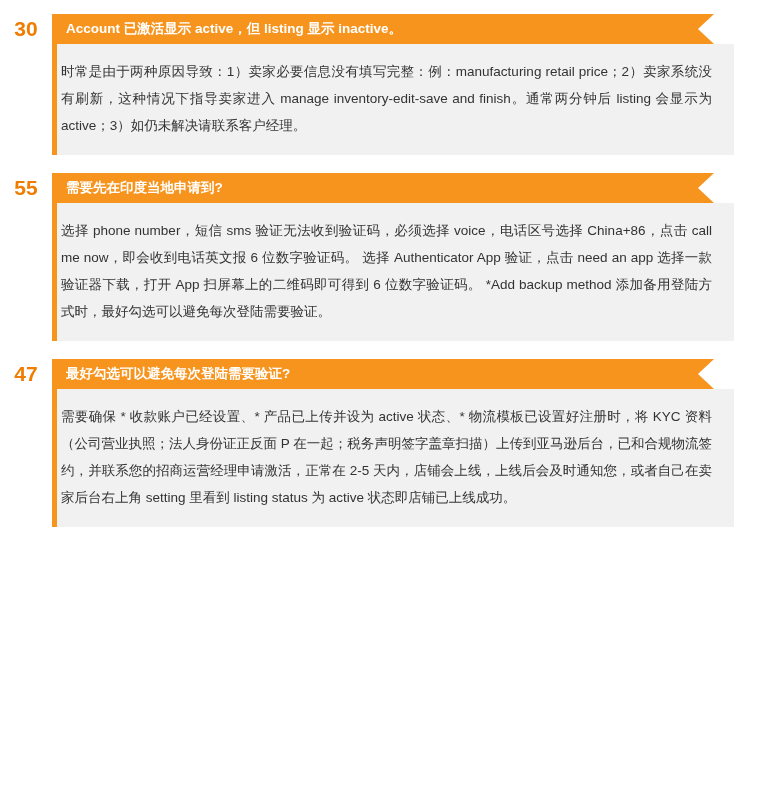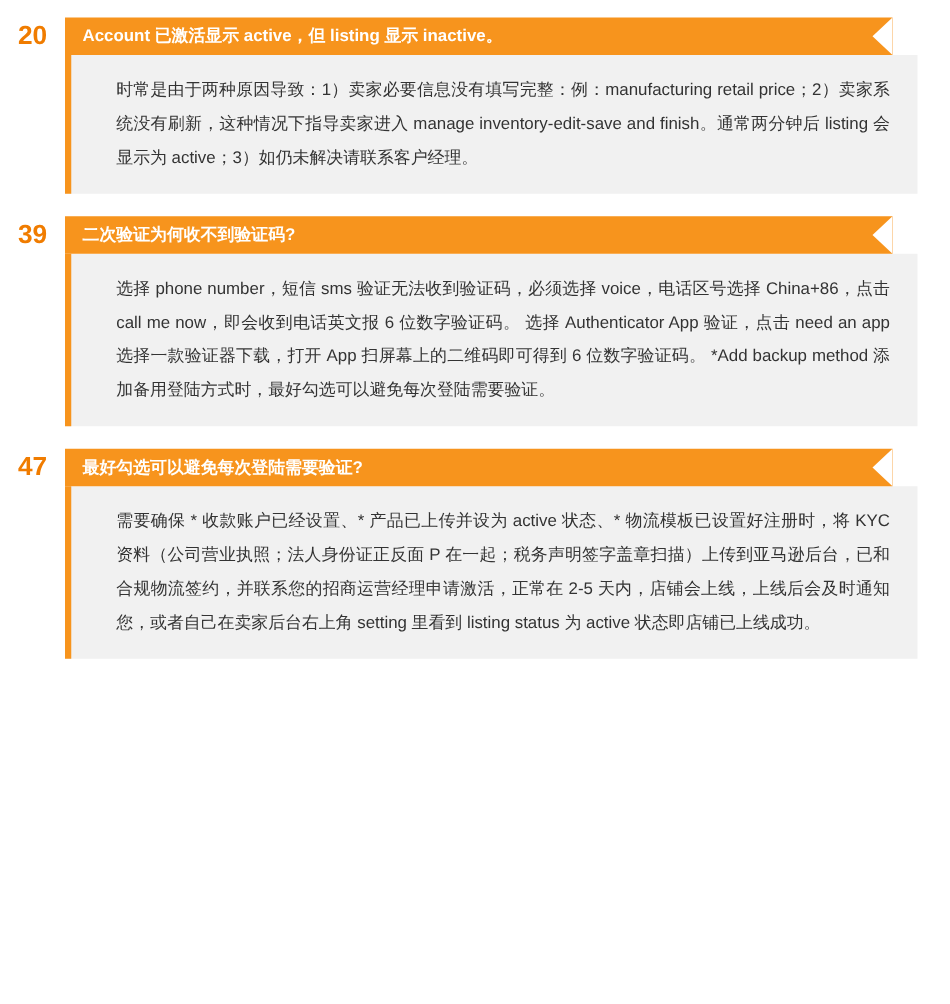--- a/index.html
+++ b/index.html
@@ -70,21 +70,21 @@
     margin-top: 0;
   }
   .faq-gutter {
     width: 52px;
     min-width: 52px;
   }
   .faq-body {
     flex: 1;
     background: #f1f1f1;
     border-left: 5px solid #f7941d;
-    padding: 14px 22px 16px 36px;
+    padding: 14px 22px 16px 4px;
     font-size: 13.5px;
     line-height: 2.0;
     color: #333333;
     text-align: justify;
     text-justify: inter-ideograph;
     box-sizing: border-box;
     margin-right: 8px;
   }
   .faq-body p {
     margin: 0;
@@ -92,38 +92,38 @@
   .top-pad { height: 14px; }
 </style>
 </head>
 <body>
 
 <div class="page">
   <div class="top-pad"></div>
 
   <div class="faq-item">
     <div class="faq-head">
-      <div class="faq-num">20</div>
+      <div class="faq-num">30</div>
       <div class="faq-q">Account 已激活显示 active，但 listing 显示 inactive。</div>
     </div>
     <div class="faq-body-wrap">
       <div class="faq-gutter"></div>
       <div class="faq-body">
         <p>时常是由于两种原因导致：1）卖家必要信息没有填写完整：例：manufacturing  retail  price；2）卖家系统没有刷新，这种情况下指导卖家进入 manage  inventory-edit-save and finish。通常两分钟后 listing 会显示为 active；3）如仍未解决请联系客户经理。</p>
       </div>
     </div>
   </div>
 
   <div class="faq-item">
   </div>
 
   <div class="faq-item">
     <div class="faq-head">
-      <div class="faq-num">39</div>
-      <div class="faq-q">二次验证为何收不到验证码?</div>
+      <div class="faq-num">55</div>
+      <div class="faq-q">需要先在印度当地申请到?</div>
     </div>
     <div class="faq-body-wrap">
       <div class="faq-gutter"></div>
       <div class="faq-body">
         <p>选择 phone  number，短信 sms 验证无法收到验证码，必须选择 voice，电话区号选择 China+86，点击 call  me  now，即会收到电话英文报 6 位数字验证码。 选择 Authenticator App 验证，点击 need  an  app 选择一款验证器下载，打开 App 扫屏幕上的二维码即可得到 6 位数字验证码。 *Add backup method 添加备用登陆方式时，最好勾选可以避免每次登陆需要验证。</p>
       </div>
     </div>
   </div>
 
   <div class="faq-item">

